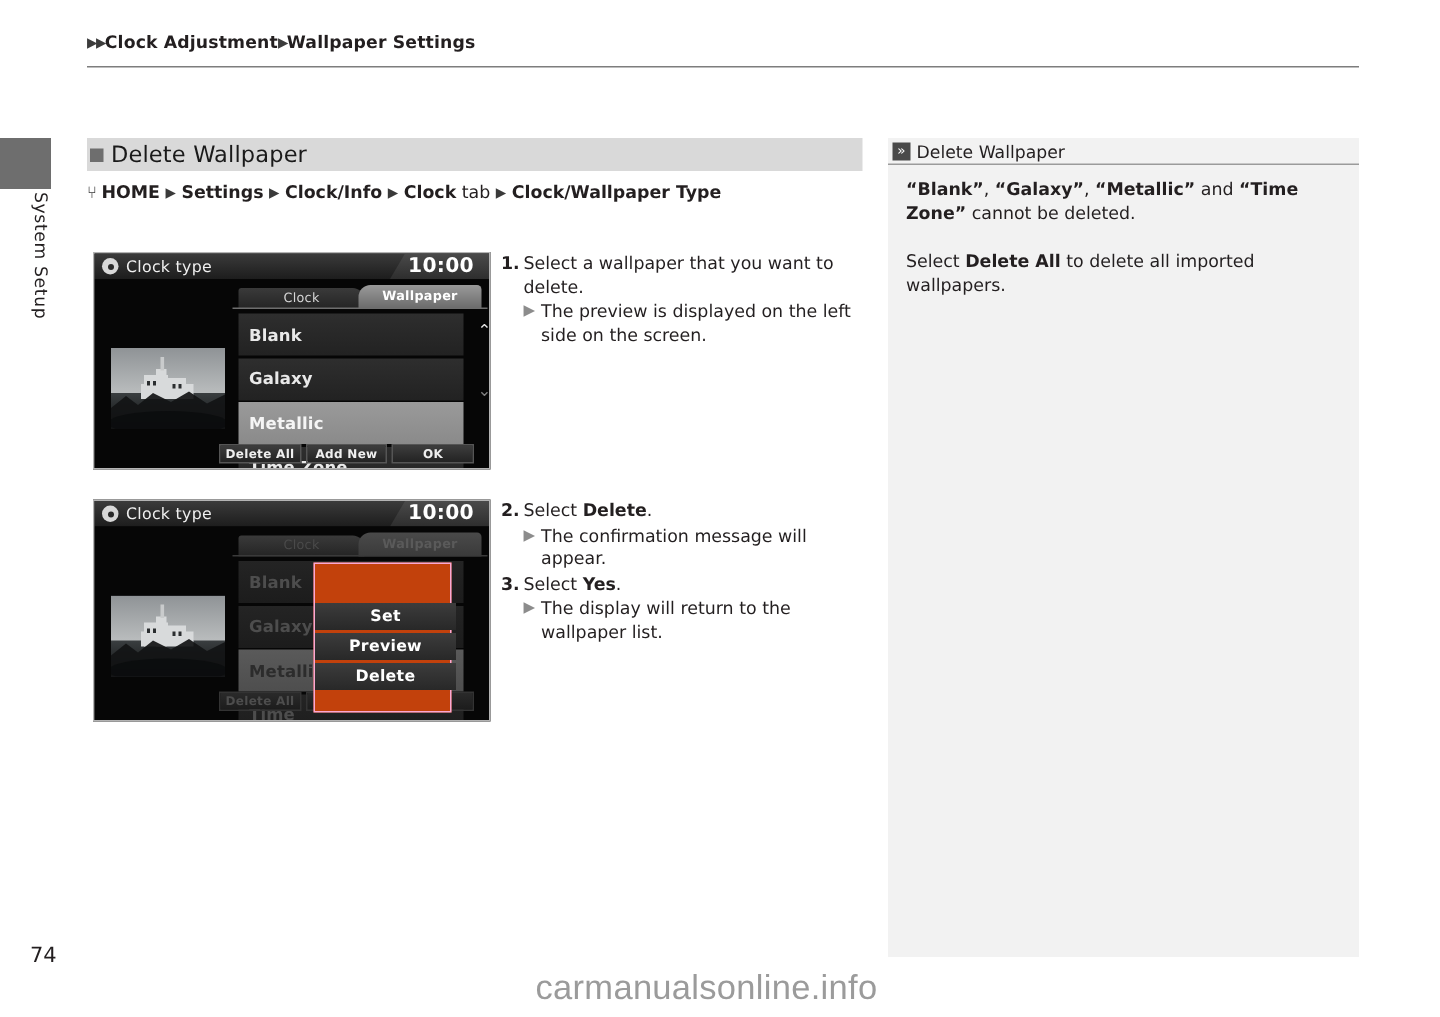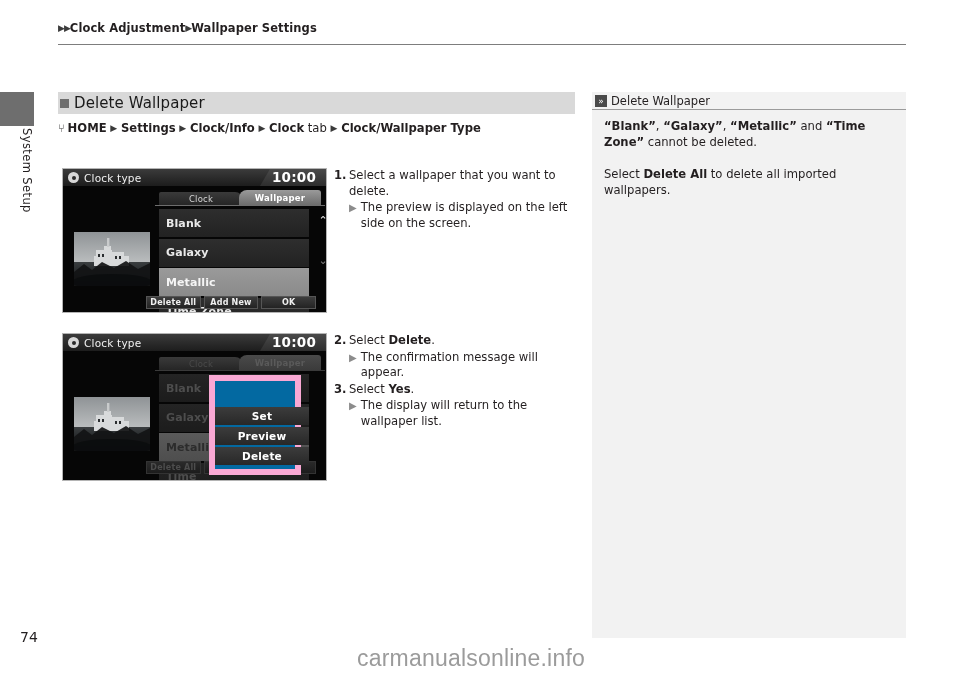--- a/index.html
+++ b/index.html
@@ -211,22 +211,22 @@
   #device2 .row { color:#4d4d4d; background: linear-gradient(to bottom,#242424,#1c1c1c); }
   #device2 .row.sel { background: linear-gradient(to bottom,#5a5a5a,#4e4e4e); color:#2c2c2c; }
   #device2 .row.file { color:#d8d8d8; border-color:#6a6a6a; background:#111; }
   #device2 .tab.inactive { color:#4a4a4a; }
   #device2 .tab.active { background: linear-gradient(to bottom,#4a4a4a,#3a3a3a); color:#5a5a5a; }
   #device2 .btn { color:#4d4d4d; border-color:#333; background:linear-gradient(to bottom,#2a2a2a,#1c1c1c); }
 
   .popup {
     position:absolute; left:146px; top:24px;
     width:92px; height:100px;
-    background:#0369a1;
-    border:6px solid #f9a8d4;
+    background:#c2410c;
+    border:1px solid #f9a8d4;
     padding-top:26px;
   }
   .popup .pbtn {
     margin:0 auto 2px auto;
     width:94px; height:18px;
     background: linear-gradient(to bottom,#3c3c3c,#282828);
     color:#ffffff; font-size:10.5px; font-weight:bold;
     display:flex; align-items:center; justify-content:center;
     letter-spacing:.2px;
   }

